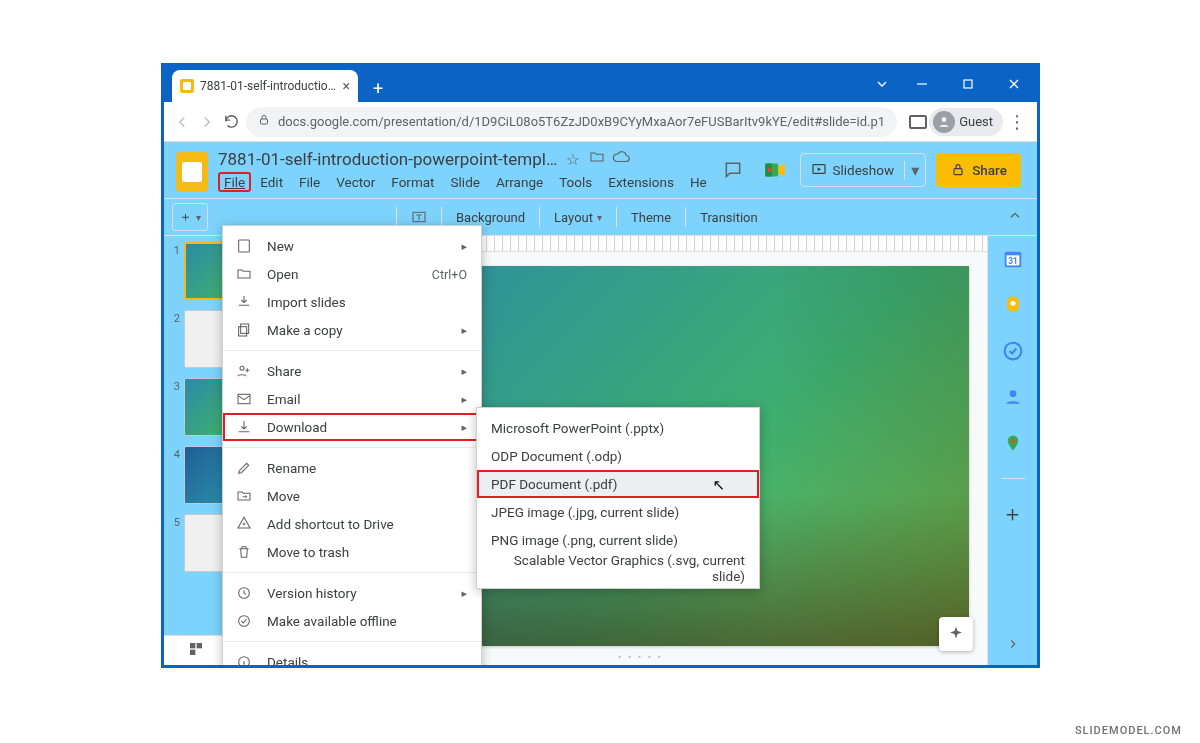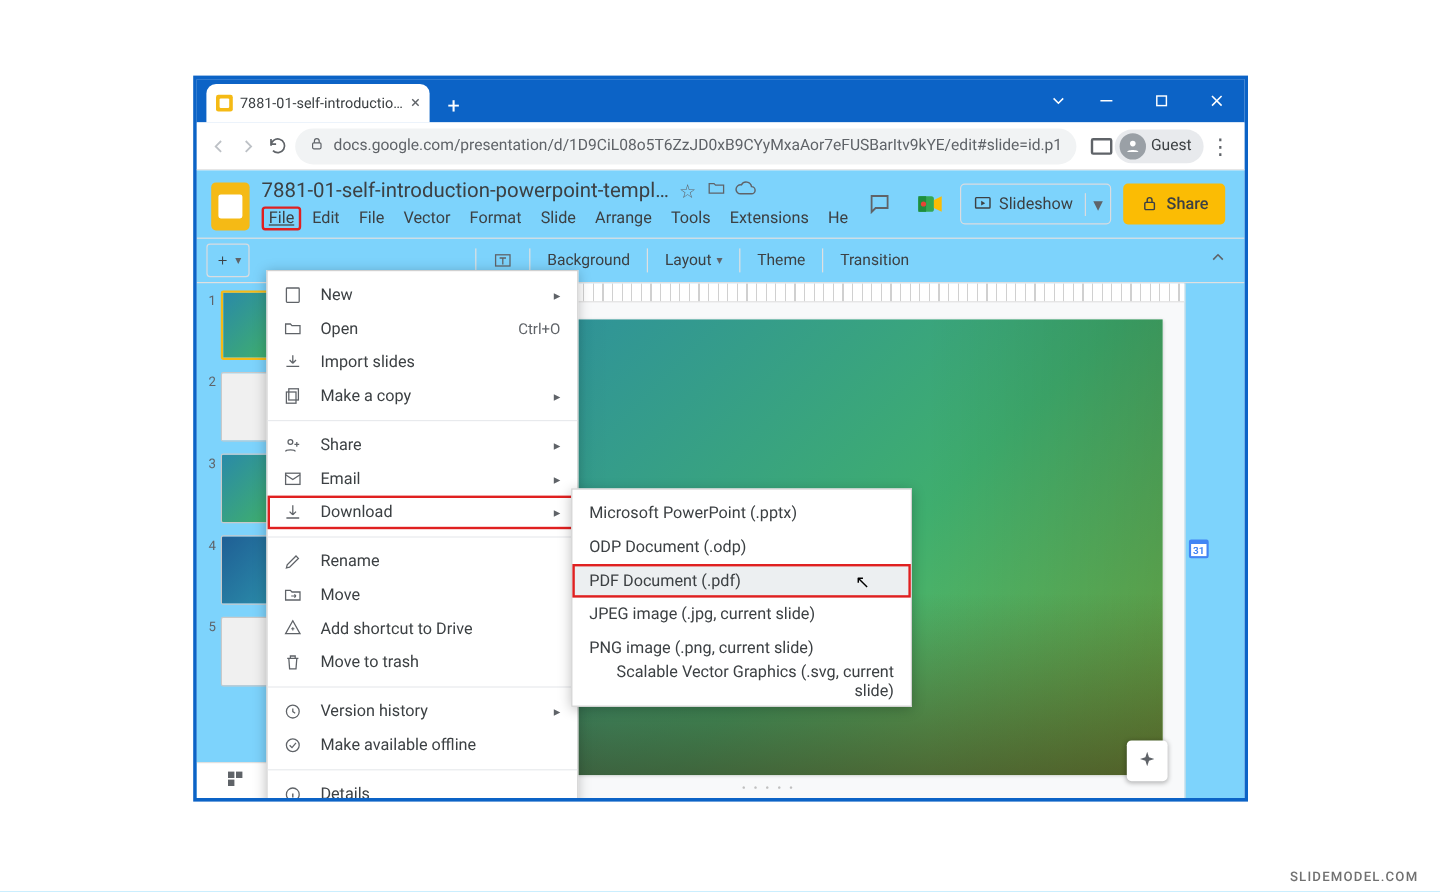--- a/index.html
+++ b/index.html
@@ -74,21 +74,21 @@
   .slide-bg { position:absolute; inset:0; background: linear-gradient(135deg, #2a8aa8 0%, #3fae6e 60%, #7fc24b 100%); }
   .room-overlay { position:absolute; inset:0; background:
      linear-gradient(to bottom, rgba(0,0,0,0) 60%, rgba(60,40,20,.55) 100%),
      linear-gradient(to right, rgba(0,0,0,.15), rgba(0,0,0,0) 30%, rgba(0,0,0,0) 70%, rgba(0,0,0,.15));
   }
   .slide-headline { position:absolute; right: 30px; top: 140px; text-align: left; color: #fff; }
   .slide-headline .big { font-size: 44px; font-weight: 700; letter-spacing: 1px;}
   .slide-headline .sub { font-size: 16px; letter-spacing: 3px; font-weight: 300; opacity:.95; margin-top: 4px;}
   .explore-fab { position:absolute; right: 14px; bottom: 14px; width: 34px; height: 34px; background: #fff; border-radius: 4px; box-shadow: 0 1px 4px rgba(0,0,0,.3); display:flex; align-items:center; justify-content:center; color:#5f6368; cursor:pointer;}
   .drag-handle { position:absolute; left:50%; bottom:2px; transform:translateX(-50%); color:#c0c0c0; font-size:10px; letter-spacing:2px;}
-  .side-panel { width: 50px; border-left: 1px solid #e0e0e0; display: flex; flex-direction: row; align-items: center; padding-top: 12px; gap: 24px; }
+  .side-panel { width: 50px; border-left: 1px solid #e0e0e0; display: flex; flex-direction: column; align-items: center; padding-top: 12px; gap: 24px; }
   .side-icon { width: 22px; height: 22px; cursor:pointer; display:flex; align-items:center; justify-content:center;}
   .side-divider { width: 24px; height: 1px; background: #e0e0e0; }
   .side-bottom { margin-top: auto; padding-bottom: 10px; display:flex; flex-direction:column; align-items:center; gap:20px;}
   
   .filmstrip-footer { position:absolute; left:0; bottom:0; width:130px; height:30px; border-top:1px solid #e0e0e0; border-right:1px solid #e0e0e0; background:#fff; display:flex; align-items:center; justify-content:space-around;}
   .ff-btn { color:#5f6368; cursor:pointer; font-size:16px;}
   
   .file-menu { position: absolute; top: 83px; left: 58px; width: 260px; background: #fff; border: 1px solid #d0d0d0; box-shadow: 0 2px 10px rgba(0,0,0,.25); z-index: 50; padding: 6px 0; font-size: 13.5px; color: #3c4043;}
   .fm-item { height: 28px; display: flex; align-items: center; padding: 0 14px 0 12px; gap: 14px; cursor:pointer; position:relative;}
   .fm-icon { width: 18px; height: 18px; color: #5f6368; display:flex; align-items:center; justify-content:center; flex-shrink:0;}

